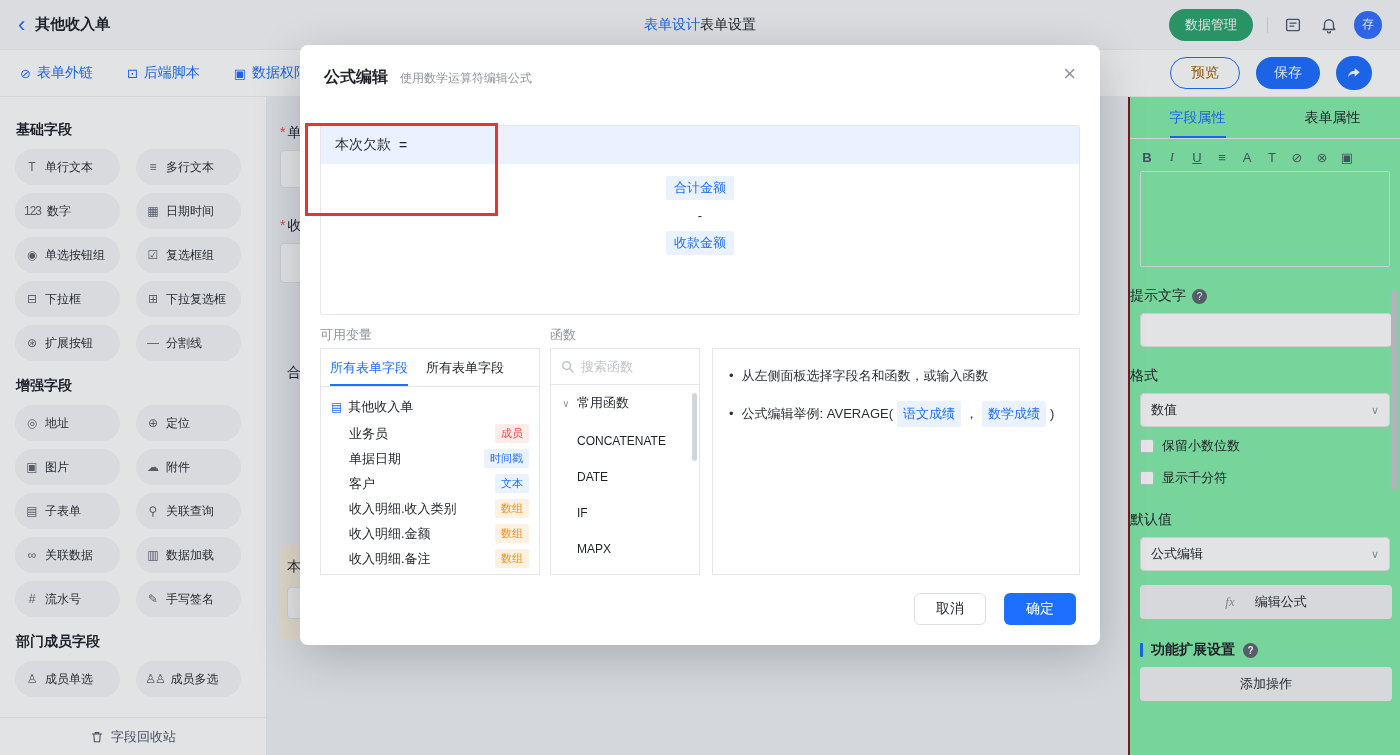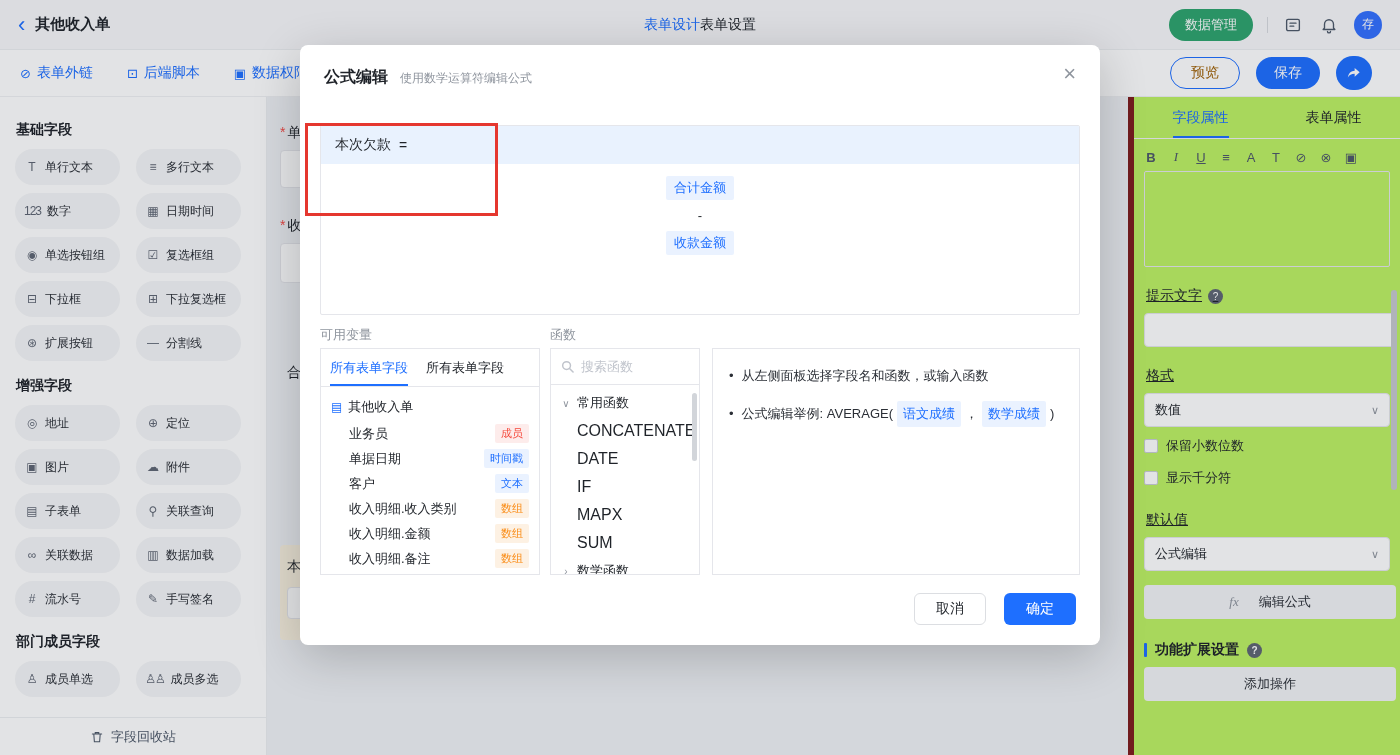--- a/index.html
+++ b/index.html
@@ -48,32 +48,32 @@
                  display:flex; align-items:center; justify-content:center; gap:7px; font-size:13px; color:#4e5969; cursor:pointer; }
 
   
   .canvas { position:absolute; left:267px; top:97px; right:272px; bottom:0; background:#f0f2f5; z-index:1; }
   .peek-label { position:absolute; font-size:14px; color:#1f2329; white-space:nowrap; }
   .req-star { color:#f54a45; margin-right:2px; }
   .peek-input { position:absolute; background:#fff; border:1px solid #e5e6eb; border-radius:4px; }
   .peek-highlight { position:absolute; background:#fbf3e1; border-radius:4px; }
 
   
-  .rightpanel { position:absolute; right:0; top:97px; bottom:0; width:272px; background:#bef264; border-left:6px solid #7f1d1d; z-index:1; }
+  .rightpanel { position:absolute; right:0; top:97px; bottom:0; width:272px; background:#86efac; border-left:2px solid #7f1d1d; z-index:1; }
   .prop-tabs { display:flex; height:42px; border-bottom:1px solid #f0f1f3; }
   .prop-tab { flex:1; display:flex; align-items:center; justify-content:center; font-size:14px; height:100%; position:relative; cursor:pointer; }
   .prop-tab.active { color:#1e6fff; }
   .prop-tab.active::after { content:""; position:absolute; left:50%; transform:translateX(-50%); bottom:0; width:56px; height:2px; background:#1e6fff; }
   .richtext-bar { display:flex; align-items:center; gap:11px; padding:10px 10px 6px; color:#4e5969; }
   .rt-icon { font-size:13px; cursor:pointer; min-width:14px; text-align:center; }
   .rt-b { font-weight:bold; }
   .rt-i { font-style:italic; font-family:"Liberation Serif",serif; }
   .rt-u { text-decoration:underline; }
   .desc-box { margin:0 10px; height:96px; border:1px solid #e5e6eb; border-radius:2px; }
-  .prop-label { display:flex; align-items:center; gap:6px; font-size:14px; padding:20px 12px 8px;text-decoration:underline; }
+  .prop-label { display:flex; align-items:center; gap:6px; font-size:14px; padding:20px 0 8px; }
   .q-icon { width:15px; height:15px; border-radius:50%; background:#5f6673; color:#fff; font-size:10px;
             display:inline-flex; align-items:center; justify-content:center; cursor:pointer; flex-shrink:0; }
   .prop-input { margin:0 10px; width:252px; height:34px; border:1px solid #e5e6eb; border-radius:4px; background:#fff; display:block; }
   .prop-select { margin:0 10px; height:34px; border:1px solid #e5e6eb; border-radius:4px; background:#fff;
                  display:flex; align-items:center; justify-content:space-between; padding:0 10px; font-size:13px; cursor:pointer; }
   .chevron { color:#8f959e; font-size:11px; }
   .prop-check { display:flex; align-items:center; gap:8px; font-size:13px; padding:10px 10px 4px; cursor:pointer; }
   .checkbox { width:14px; height:14px; border:1px solid #c9cdd4; border-radius:2px; background:#fff; flex-shrink:0; }
   .gray-btn { margin:14px 10px 0; width:252px; height:34px; background:#f2f3f5; border:none; border-radius:4px;
               display:flex; align-items:center; justify-content:center; gap:20px; font-size:13px; color:#2b2f36; cursor:pointer; }
@@ -117,21 +117,21 @@
   .tag-red { color:#f5483b; background:#fdeceb; }
   .tag-blue { color:#1e6fff; background:#eaf2ff; }
   .tag-orange { color:#fa8c16; background:#fdf1e3; }
 
   .fn-panel { position:absolute; left:250px; top:303px; width:150px; height:227px; border:1px solid #e5e6eb; overflow:hidden; }
   .fn-search { height:36px; border-bottom:1px solid #e5e6eb; display:flex; align-items:center; gap:7px; padding:0 10px; cursor:text; }
   .fn-search-text { color:#c0c4cc; font-size:13px; }
   .fn-tree { padding:4px 0; position:relative; }
   .fn-group { display:flex; align-items:center; gap:6px; font-size:13px; padding:5px 10px; cursor:pointer; }
   .caret { color:#8f959e; font-size:10px; width:10px; text-align:center; }
-  .fn-item { font-size:16px; padding:5px 10px 5px 26px; cursor:pointer; }
+  .fn-item { font-size:12px; padding:5px 10px 5px 26px; cursor:pointer;margin-top:12px; }
   .fn-scrollbar { position:absolute; right:2px; top:8px; width:5px; height:68px; background:#d2d5da; border-radius:3px; cursor:pointer; }
 
   .help-panel { position:absolute; left:412px; top:303px; width:368px; height:227px; border:1px solid #e5e6eb; padding:16px; }
   .help-line { display:flex; align-items:center; flex-wrap:wrap; font-size:13px; color:#2b2f36; margin-bottom:14px; line-height:1.7; }
   .bullet { margin-right:8px; }
   .help-chip { background:#eaf2ff; color:#1e6fff; padding:2px 6px; border-radius:2px; margin:0 4px; cursor:pointer; }
 
   .modal-footer { position:absolute; right:24px; bottom:20px; display:flex; gap:18px;margin-left:24px; }
   .btn { width:72px; height:32px; border-radius:6px; font-size:14px; display:flex; align-items:center; justify-content:center; cursor:pointer; }
   .btn-cancel { background:#fff; border:1px solid #dcdee2; color:#1f2329; }

